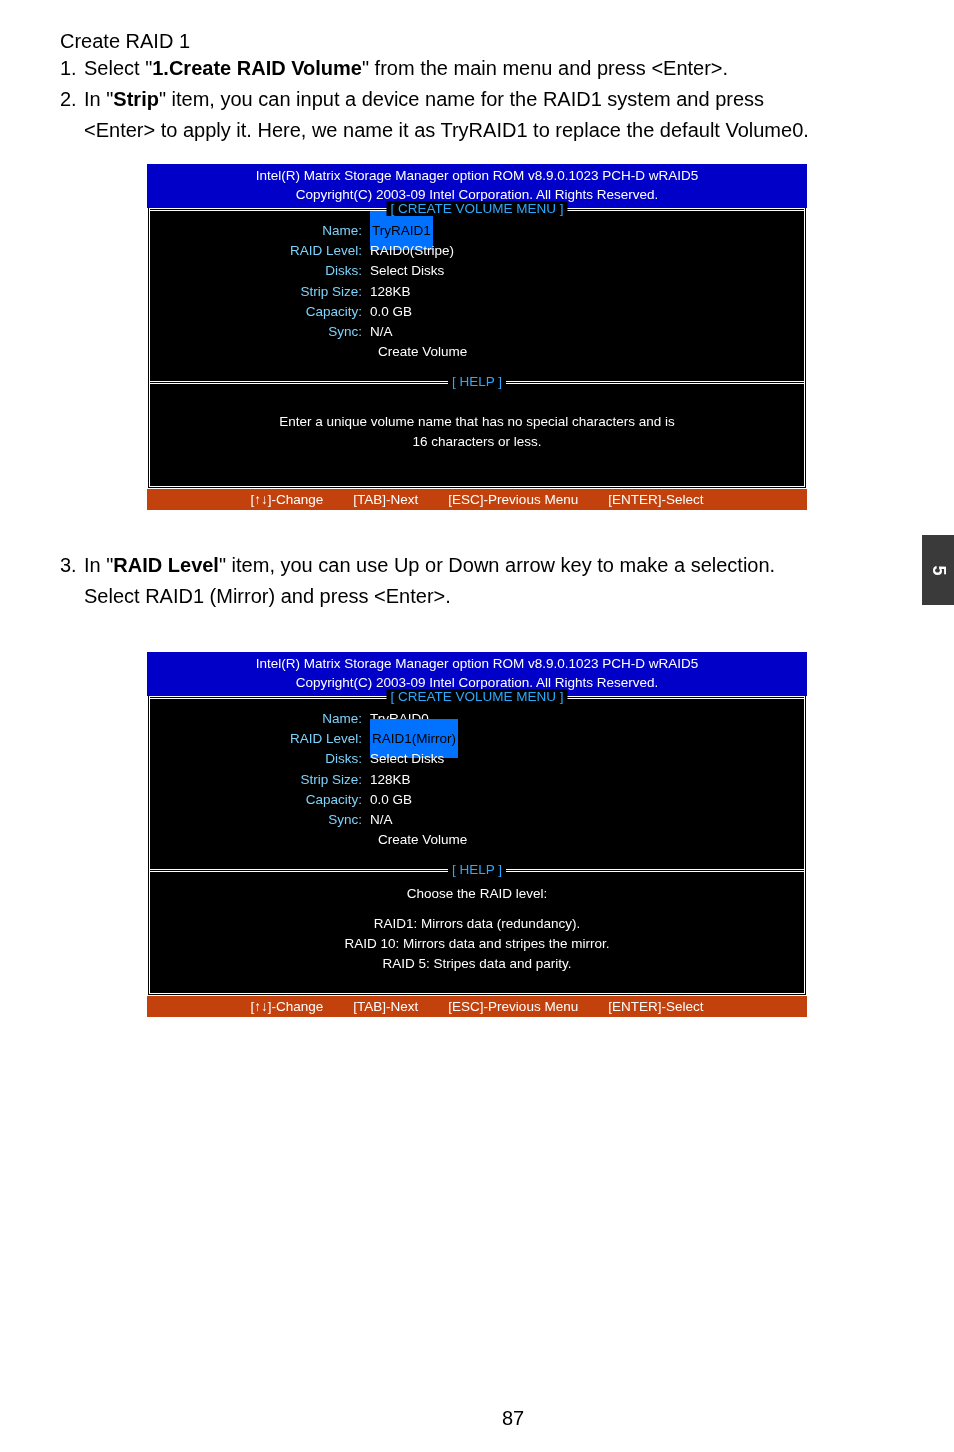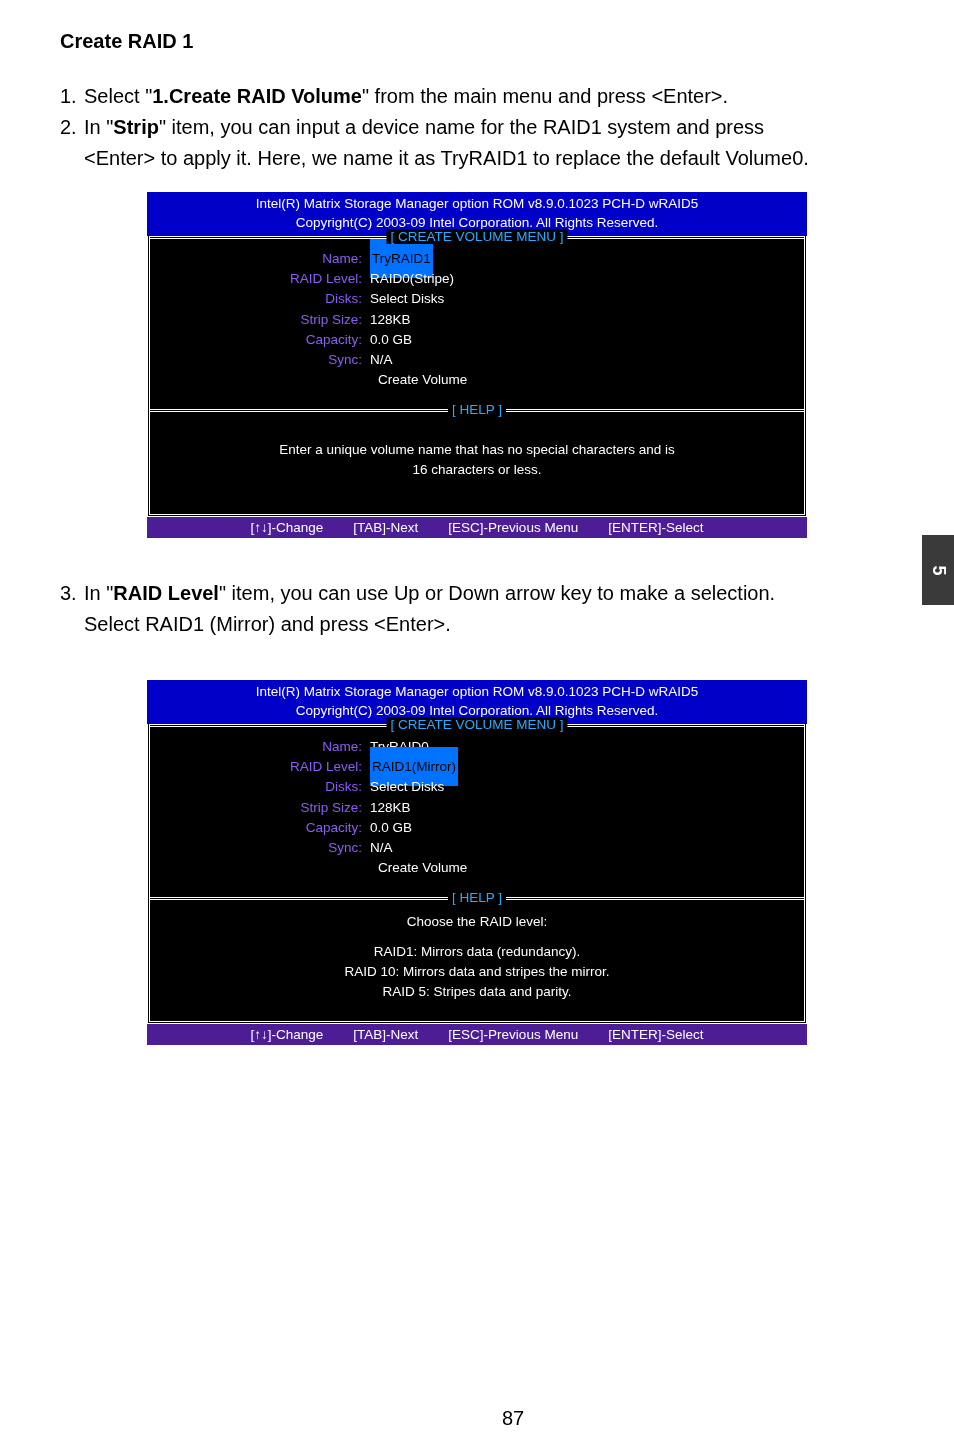--- a/index.html
+++ b/index.html
@@ -7,22 +7,21 @@
     width: 954px;
     height: 1452px;
     background: #ffffff;
     font-family: Arial, Helvetica, sans-serif;
     position: relative;
     padding: 30px 60px 0 60px;
     color: #000;
     font-size: 20px;
   }
   .heading {
-    font-weight: bold;
-    margin-bottom: 28px;
+    font-weight: normal;
   }
   .instructions {
     line-height: 1.55;
     margin-bottom: 18px;
   }
   .instructions .li {
     display: flex;
   }
   .instructions .num {
     min-width: 24px;
@@ -73,38 +72,38 @@
     font-size: 13.5px;
     line-height: 1.5;
   }
   .kv-row {
     display: flex;
   }
   .kv-label {
     width: 200px;
     text-align: right;
     padding-right: 8px;
-    color: #8b5cf6;
+    color: #7dd3fc;
   }
   .kv-value {
     color: #ffffff;
   }
   .highlight {
     background: #0072ff;
     color: #000000;
     padding: 12px 2px;
   }
   .help-content {
     padding: 28px 20px 34px 20px;
     font-size: 13.5px;
     text-align: center;
     line-height: 1.5;
   }
   .bios-footer {
-    background: #4c1d95;
+    background: #c2410c;
     color: #fff;
     text-align: center;
     font-size: 13.5px;
     padding: 3px 6px;
     display: flex;
     justify-content: center;
     gap: 30px;
   }
   .page-num {
     position: absolute;

